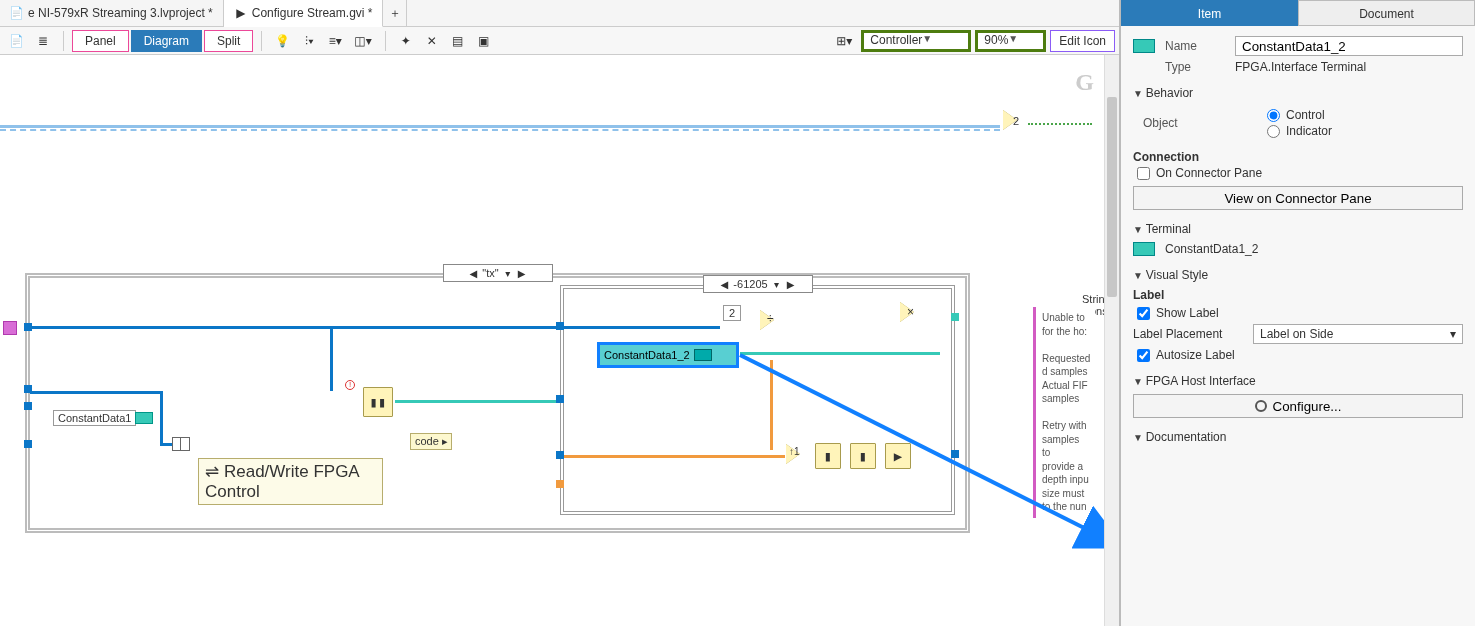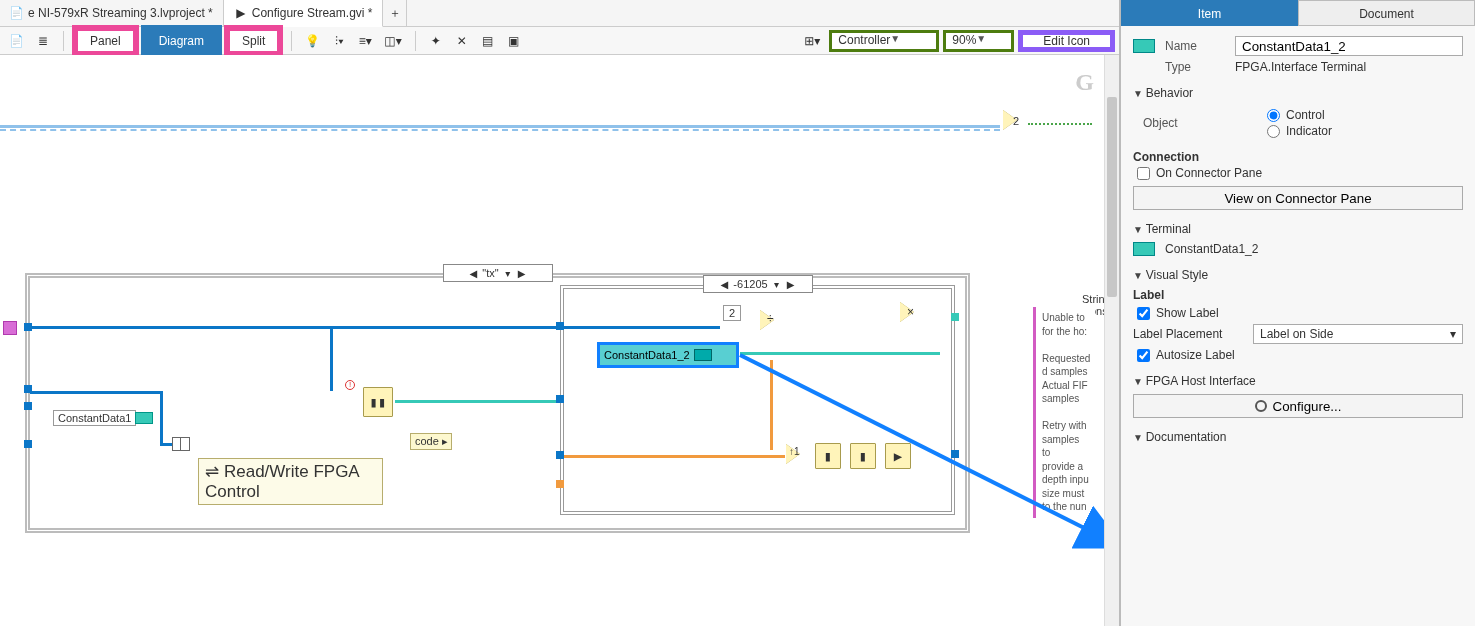--- a/index.html
+++ b/index.html
@@ -12,27 +12,27 @@
   .tab { padding:4px 10px; border-right:1px solid #ccc; height:27px; display:flex; align-items:center; gap:4px; }
   .tab.active { background:#fff; border-bottom:1px solid #fff; }
   .tab .glyph { width:14px; height:14px; display:inline-flex; align-items:center; justify-content:center; }
   .tab-add { width:24px; justify-content:center; }
 
   
   .toolbar { display:flex; align-items:center; background:#f7f7f7; border-bottom:1px solid #ccc; height:28px; padding:0 4px; }
   .tb-left { display:flex; align-items:center; gap:2px; }
   .tb-btn { height:24px; min-width:24px; padding:0 4px; border:1px solid transparent; display:inline-flex; align-items:center; justify-content:center; cursor:pointer; }
   .tb-text { padding:0 10px; }
-  .modebtn { border:6px solid #ec4899; background:#fff; padding:3px 12px; }
+  .modebtn { border:1px solid #ec4899; background:#fff; padding:3px 12px; }
   .modebtn.active { background:#2b7bb9; color:#fff; border-color:#2b7bb9; }
   .sep { width:1px; height:20px; background:#ccc; margin:0 6px; }
   .tb-right { margin-left:auto; display:flex; align-items:center; gap:4px; }
   .select { border:3px solid #4d7c0f; height:22px; background:#fff; padding:0 6px; display:inline-flex; align-items:flex-start; }
   .select .dd { font-size:10px; color:#555; }
-  .btn { border:5px solid #8b5cf6; background:#fff; height:22px; padding:0 20px; display:inline-flex; align-items:center; }
+  .btn { border:1px solid #8b5cf6; background:#fff; height:22px; padding:0 8px; display:inline-flex; align-items:center; }
 
   
   .canvas { flex:1; position:relative; background:#fff; overflow:hidden; }
   .canvas .gmark { position:absolute; top:14px; right:25px; font-size:24px; font-weight:bold; color:#ccc; font-family:Georgia,serif; }
   .scroll-v { position:absolute; right:0; top:0; bottom:0; width:15px; background:#f0f0f0; border-left:1px solid #ddd; }
   .scroll-v .thumb { position:absolute; top:42px; left:2px; right:2px; height:200px; background:#c7c7c7; border-radius:2px; }
 
   .wire { position:absolute; }
   .horiz { height:2px; border-top-style:solid; }
   .vert  { width:2px;  border-left-style:solid; }

